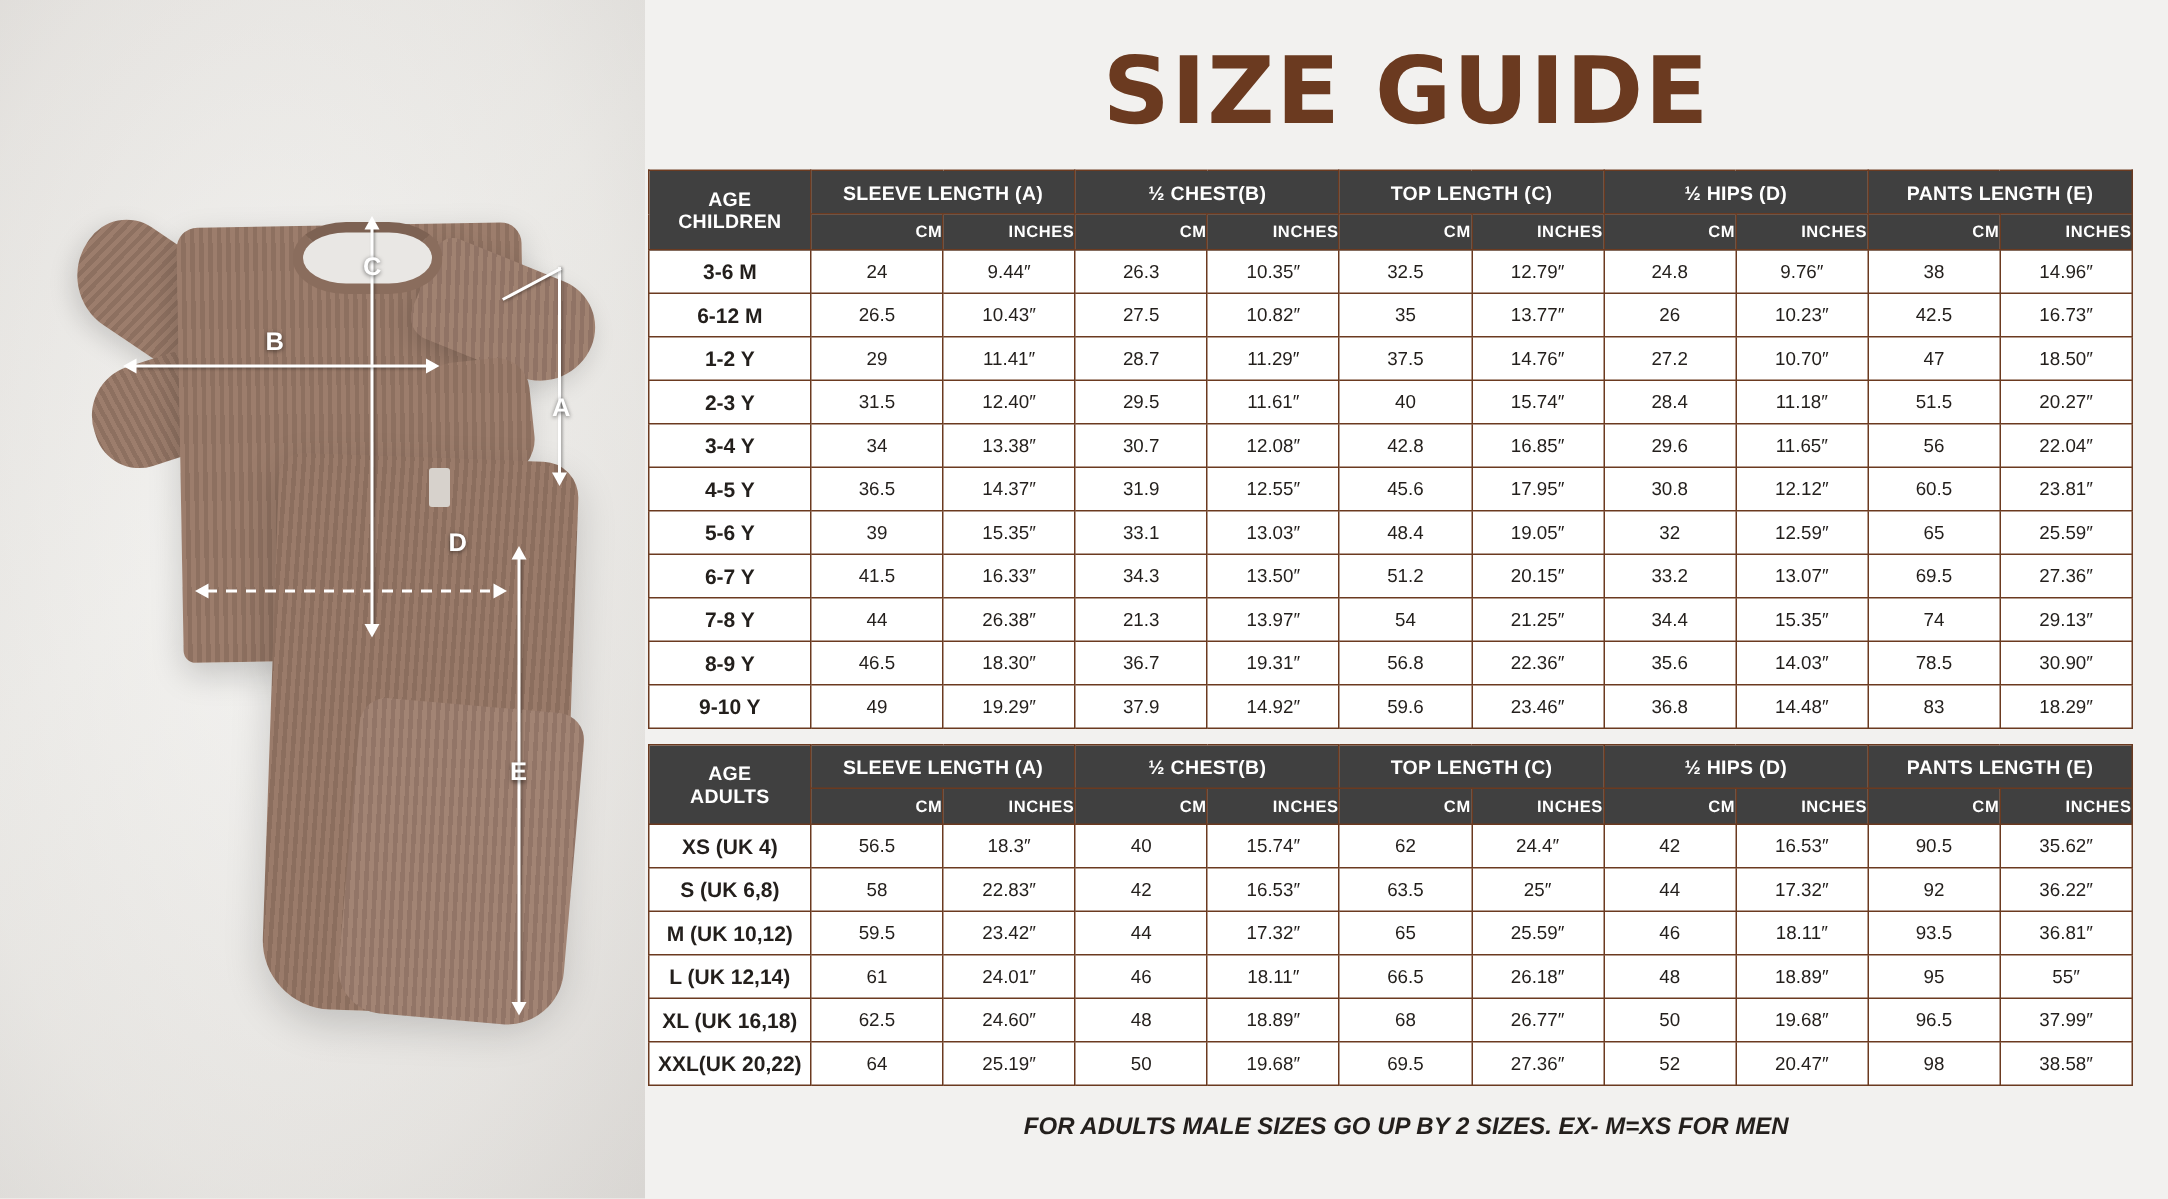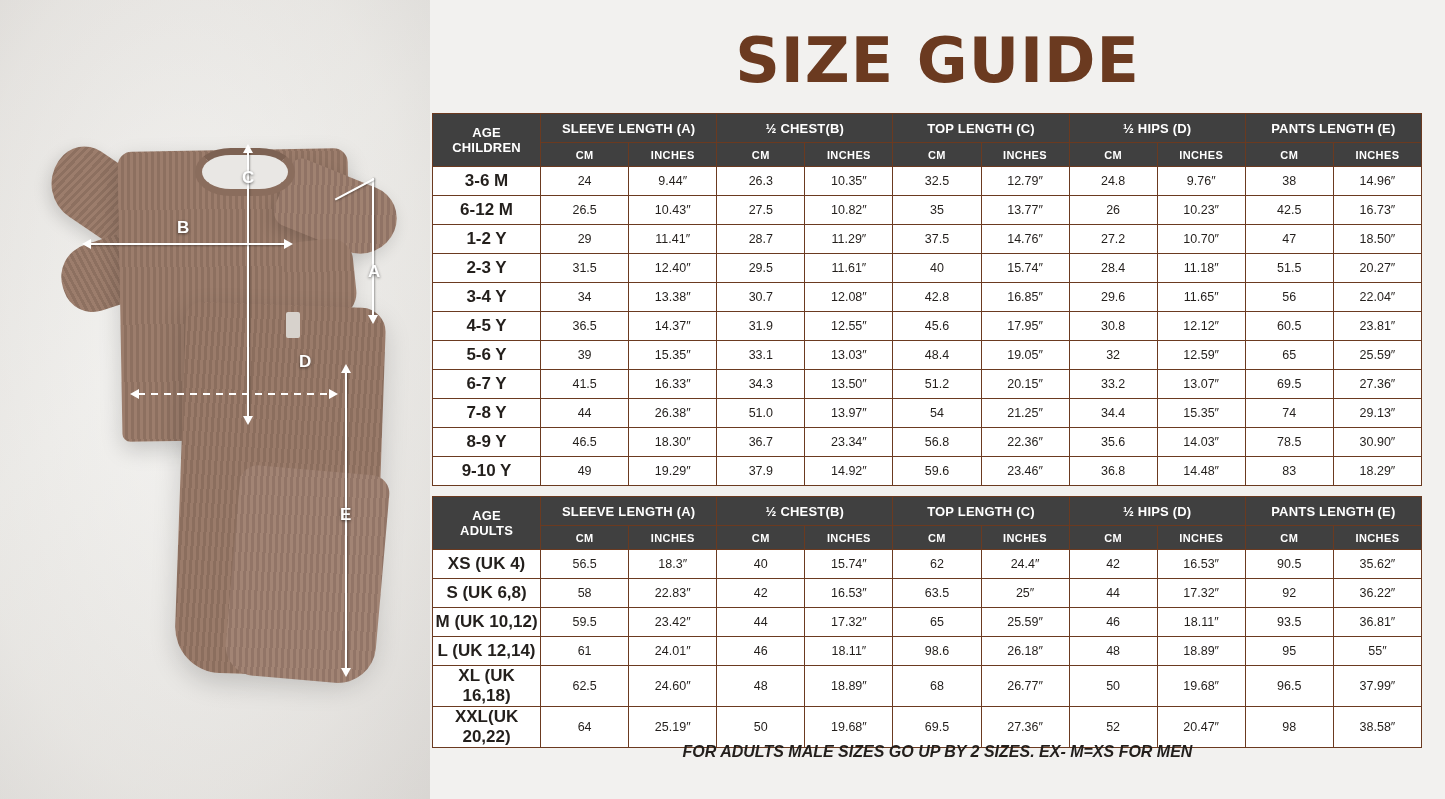--- a/index.html
+++ b/index.html
@@ -221,28 +221,29 @@
     color: #ffffff;
     font-weight: bold;
     font-size: 13px;
     letter-spacing: 0.2px;
     border: 1px solid #6b3a20;
   }
   .size-table thead th.sub {
     font-size: 11px;
     height: 23px;
     letter-spacing: 0.4px;
+    text-align: right;
   }
   .size-table thead th.agecell {
     line-height: 15px;
     font-size: 13px;
   }
   .size-table tbody td.age {
     font-weight: bold;
-    font-size: 17px;
+    font-size: 14px;
     margin-left: 40px;
   }
   .size-table tbody td {
     font-size: 12.5px;
   }
   .col-age { width: 108px; }
   .col-num { width: 88px; }
 
   .footnote {
     position: absolute;
@@ -445,35 +446,35 @@
             <td>20.15″</td>
             <td>33.2</td>
             <td>13.07″</td>
             <td>69.5</td>
             <td>27.36″</td>
           </tr>
           <tr>
             <td class="age">7-8 Y</td>
             <td>44</td>
             <td>26.38″</td>
-            <td>51.0</td>
+            <td>21.3</td>
             <td>13.97″</td>
             <td>54</td>
             <td>21.25″</td>
             <td>34.4</td>
             <td>15.35″</td>
             <td>74</td>
             <td>29.13″</td>
           </tr>
           <tr>
             <td class="age">8-9 Y</td>
             <td>46.5</td>
             <td>18.30″</td>
             <td>36.7</td>
-            <td>23.34″</td>
+            <td>19.31″</td>
             <td>56.8</td>
             <td>22.36″</td>
             <td>35.6</td>
             <td>14.03″</td>
             <td>78.5</td>
             <td>30.90″</td>
           </tr>
           <tr>
             <td class="age">9-10 Y</td>
             <td>49</td>
@@ -568,21 +569,21 @@
             <td>18.11″</td>
             <td>93.5</td>
             <td>36.81″</td>
           </tr>
           <tr>
             <td class="age">L (UK 12,14)</td>
             <td>61</td>
             <td>24.01″</td>
             <td>46</td>
             <td>18.11″</td>
-            <td>98.6</td>
+            <td>66.5</td>
             <td>26.18″</td>
             <td>48</td>
             <td>18.89″</td>
             <td>95</td>
             <td>55″</td>
           </tr>
           <tr>
             <td class="age">XL (UK 16,18)</td>
             <td>62.5</td>
             <td>24.60″</td>

